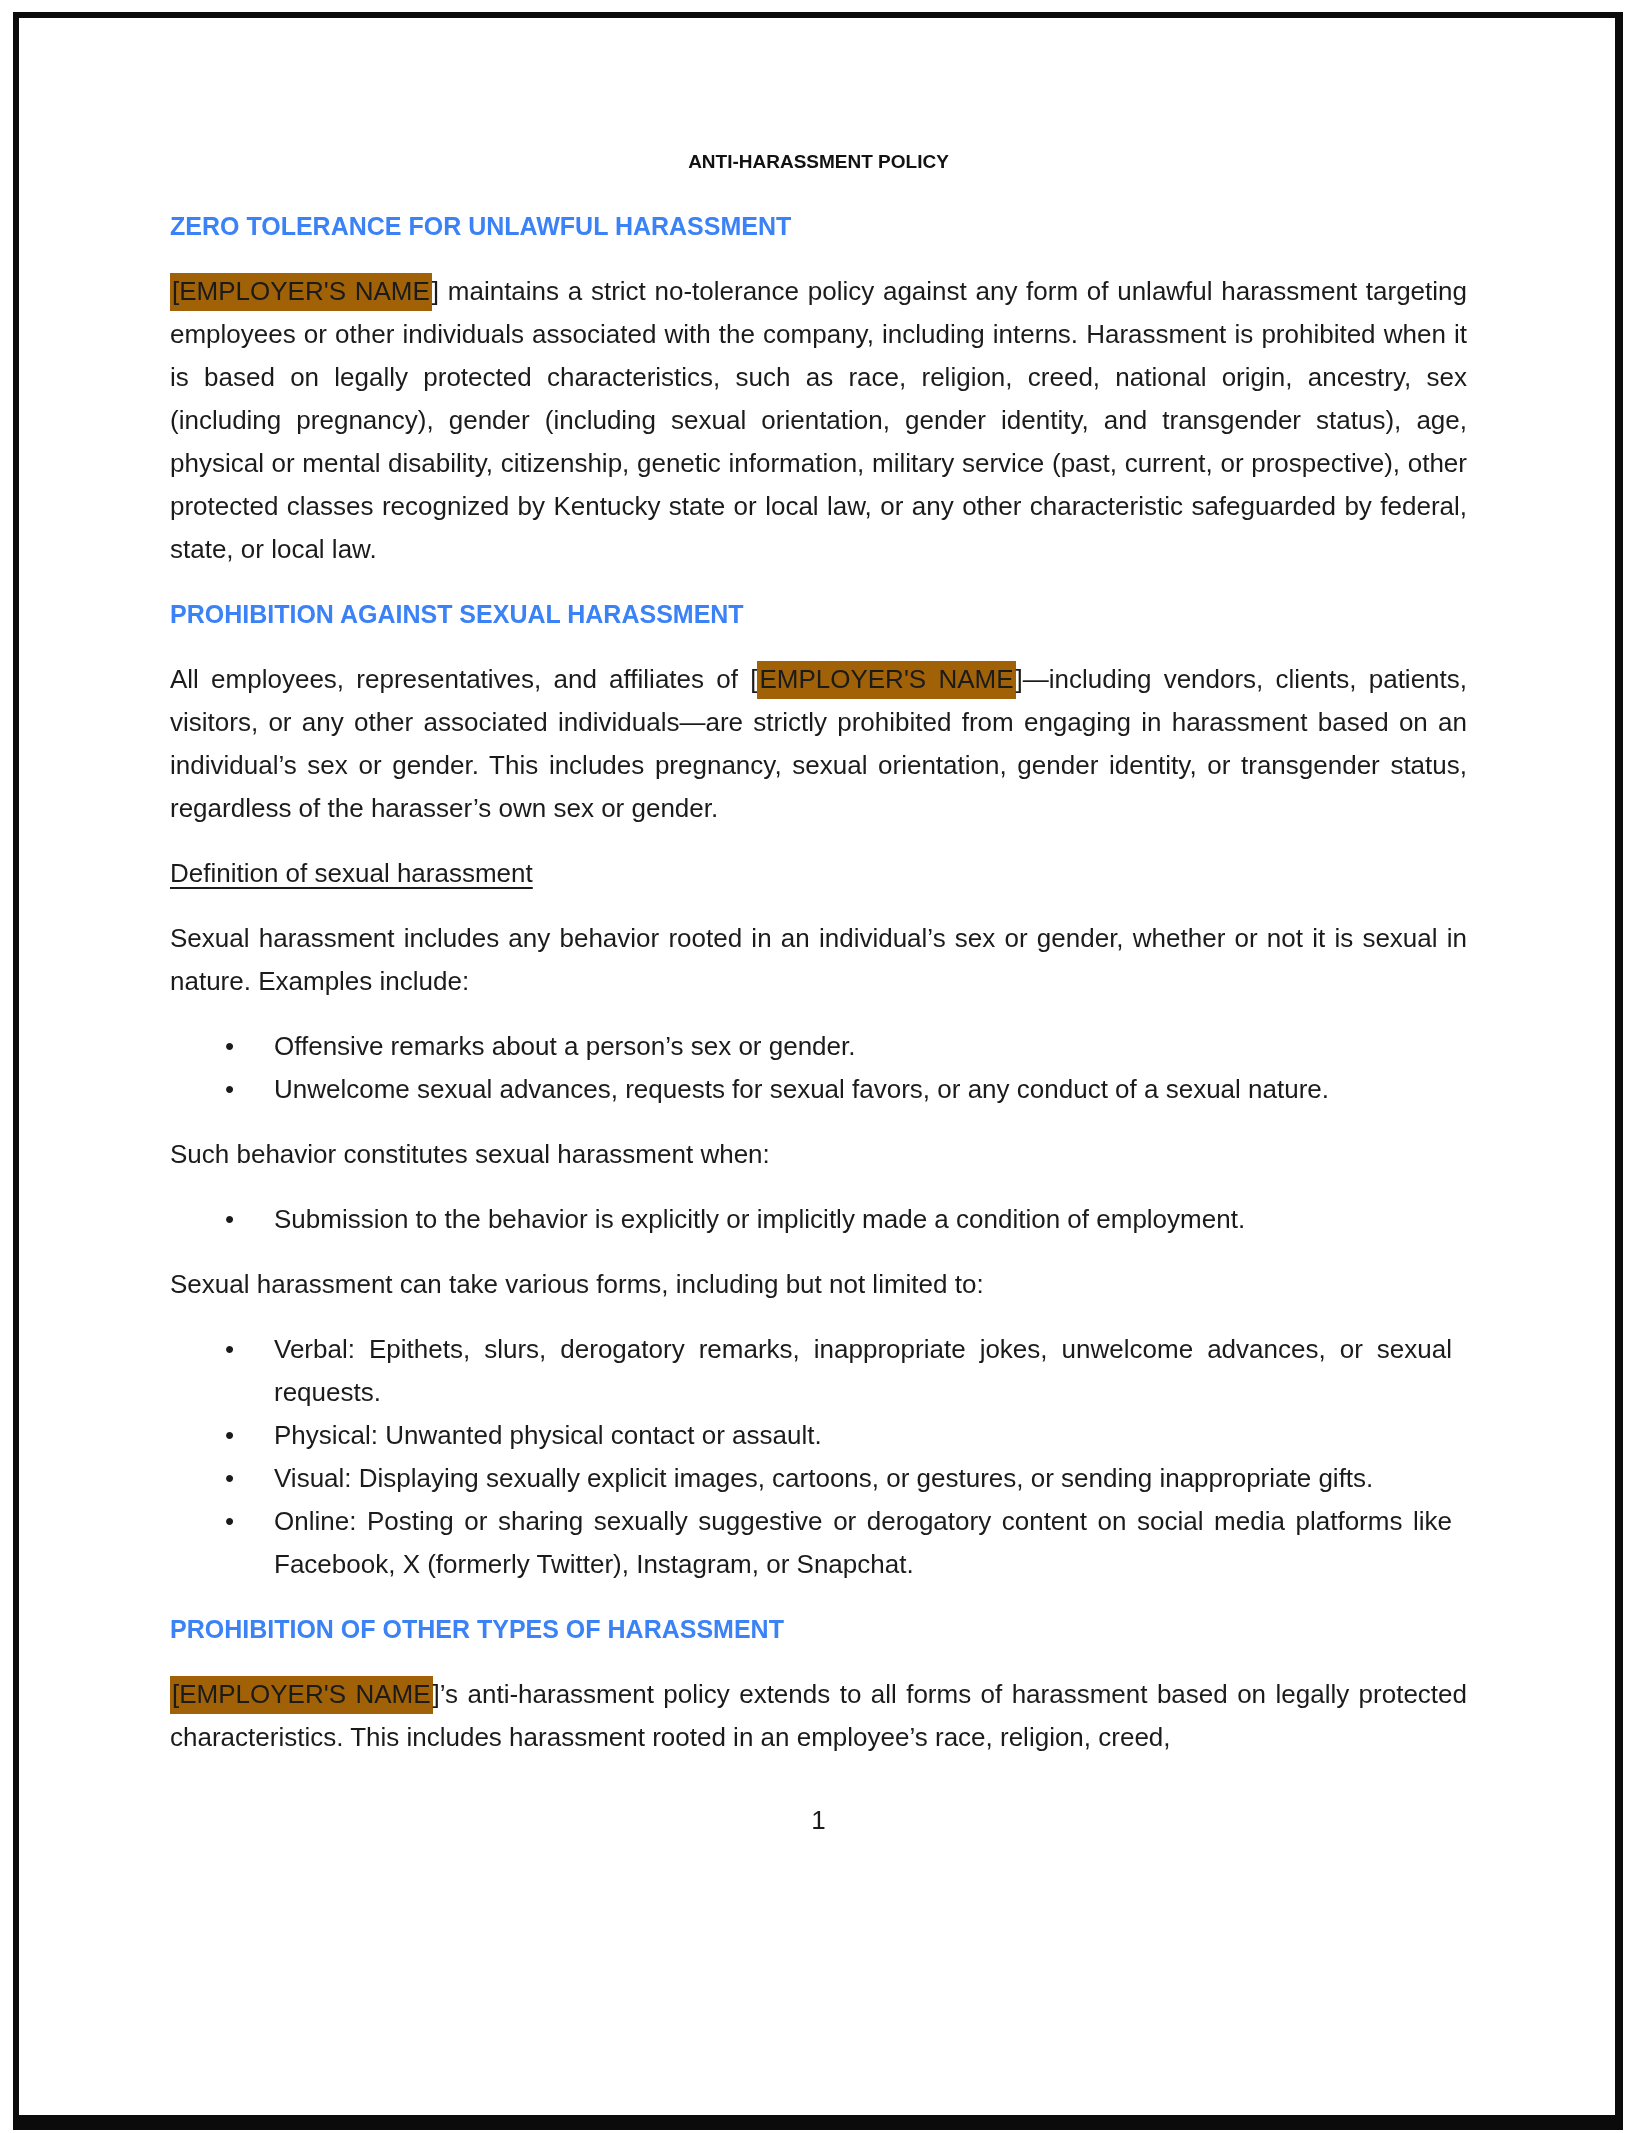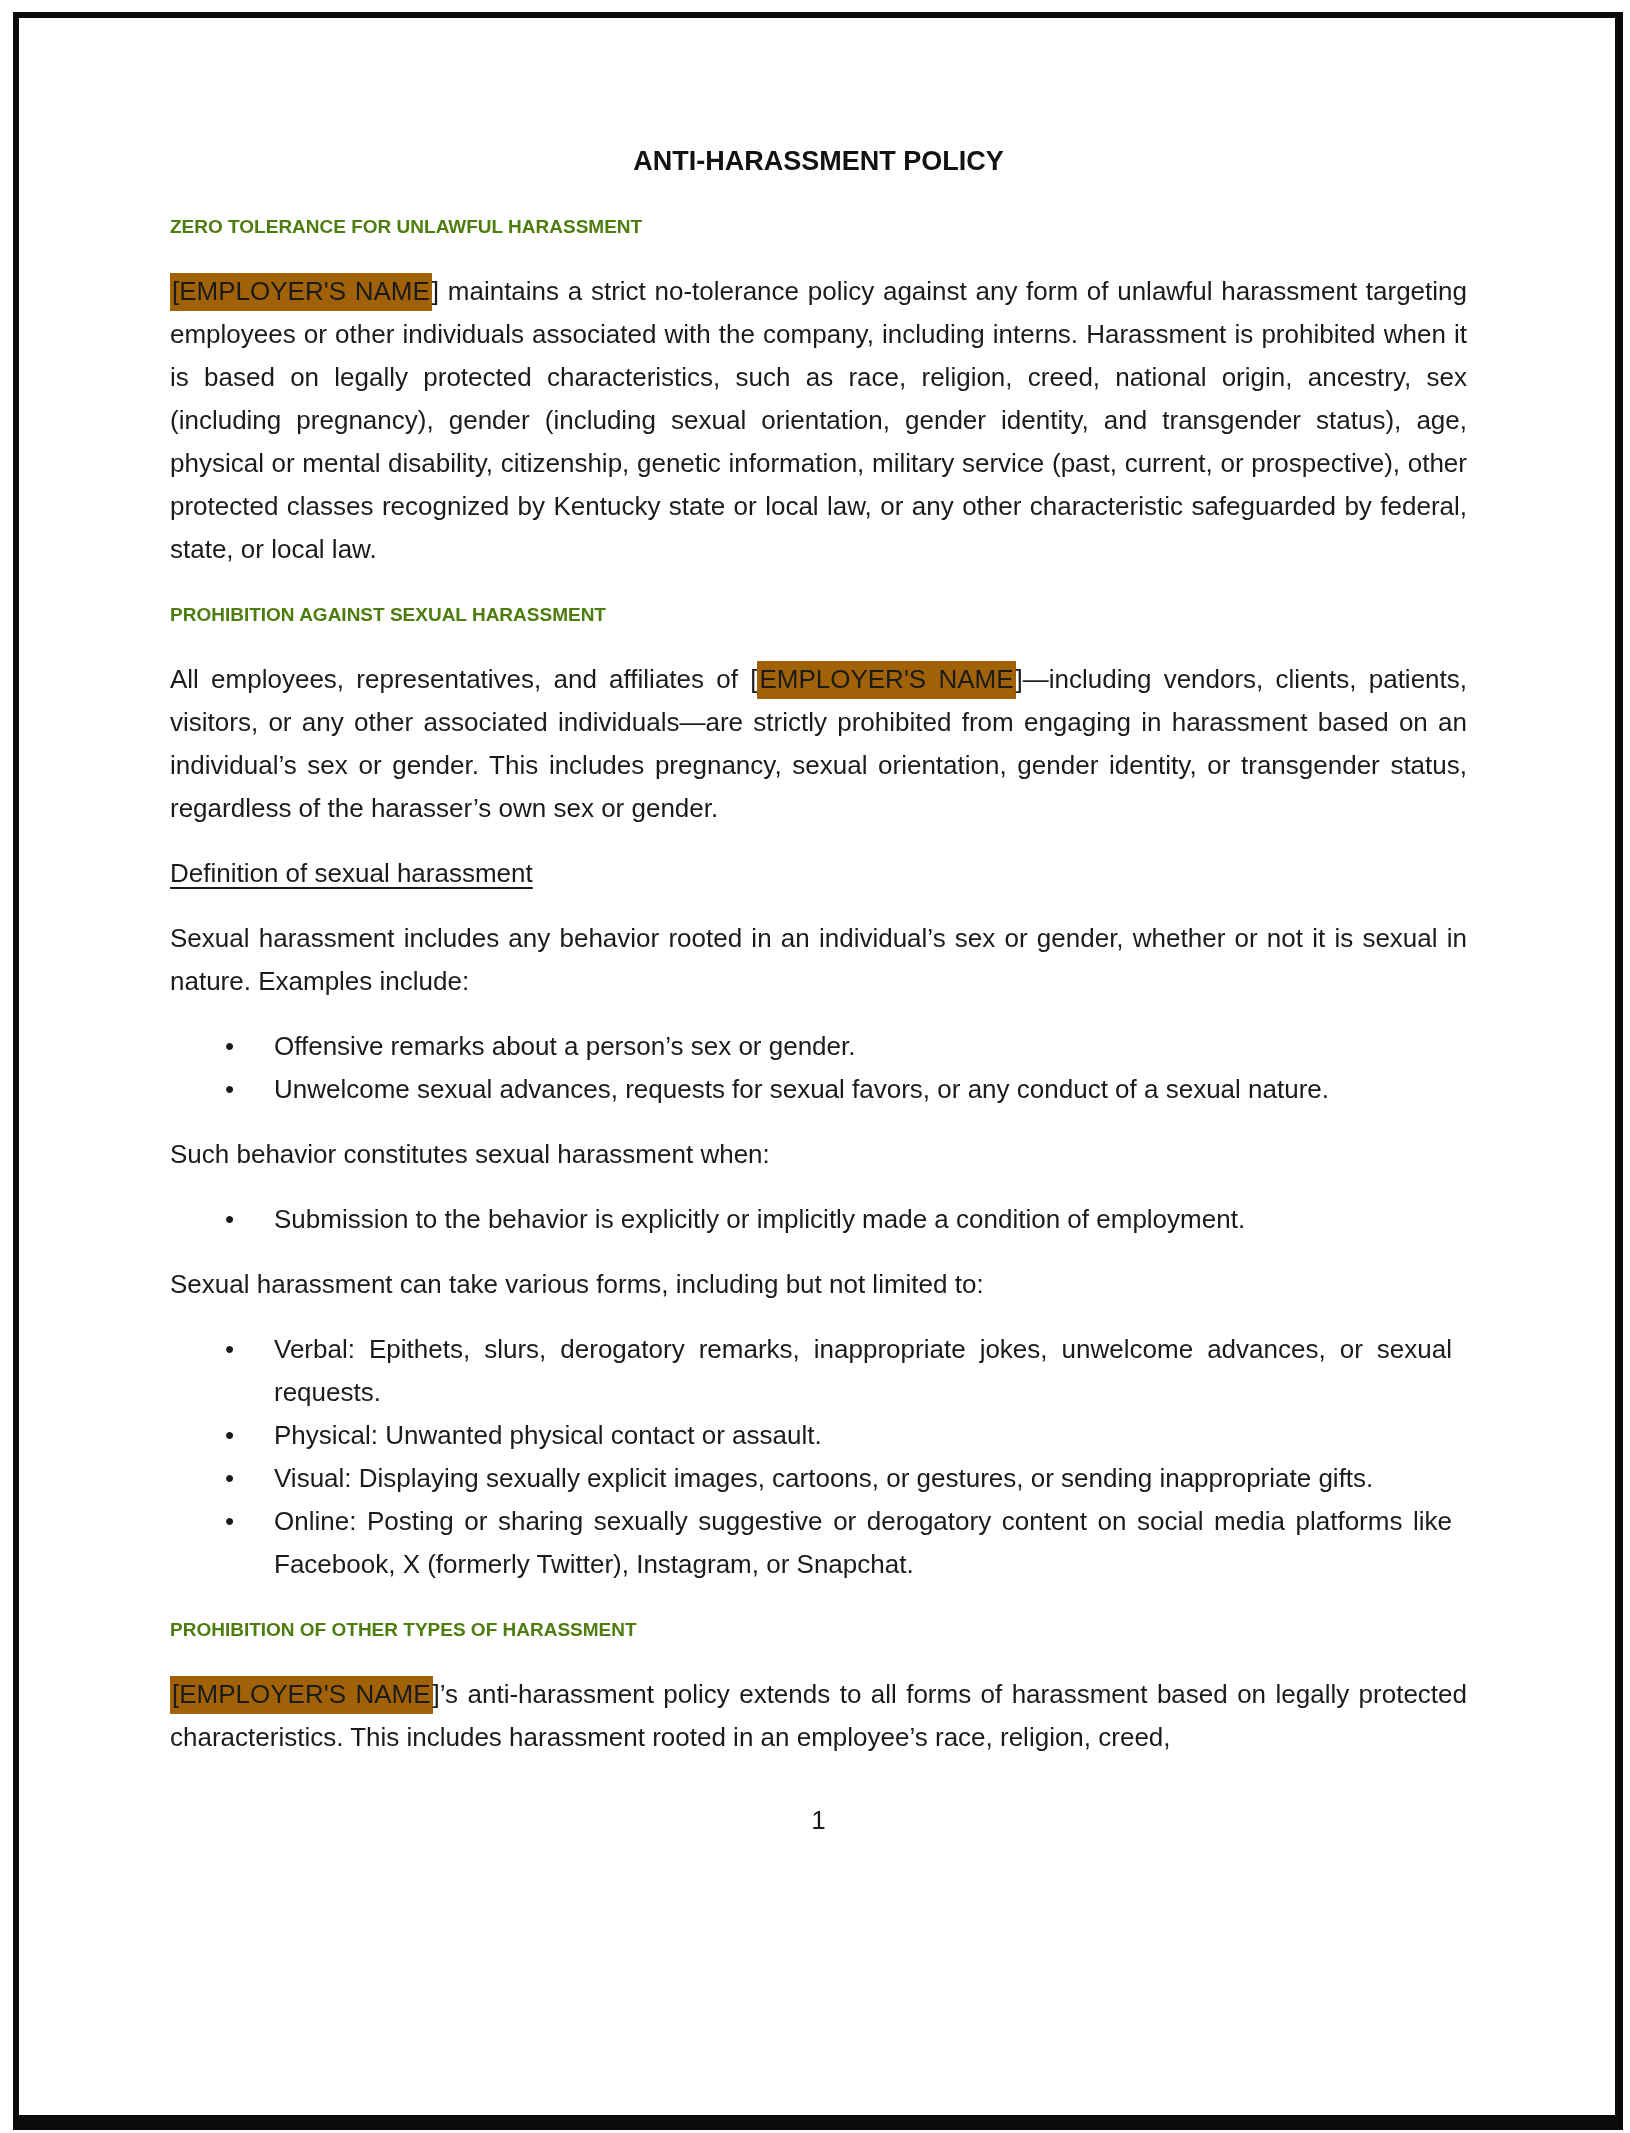--- a/index.html
+++ b/index.html
@@ -30,29 +30,29 @@
     position: relative;
     box-sizing: border-box;
     width: 1630px;
     height: 2133px;
     padding: 140px 163px 0 170px;
     font-size: 26px;
     line-height: 43px;
   }
   .block { margin: 0 0 22px 0; }
   .doc-title {
-    font-size: 27px;
+    font-size: 19px;
     font-weight: bold;
     color: #121212;
     text-align: center;
   }
   .heading {
-    font-size: 19px;
+    font-size: 25px;
     font-weight: bold;
-    color: #4d7c0f;
+    color: #3b82f6;
     text-align: left;
   }
   p.body-par {
     text-align: justify;
   }
   .subheading {
     text-decoration: underline;
     text-decoration-thickness: 2px;
     text-underline-offset: 5px;
   }

